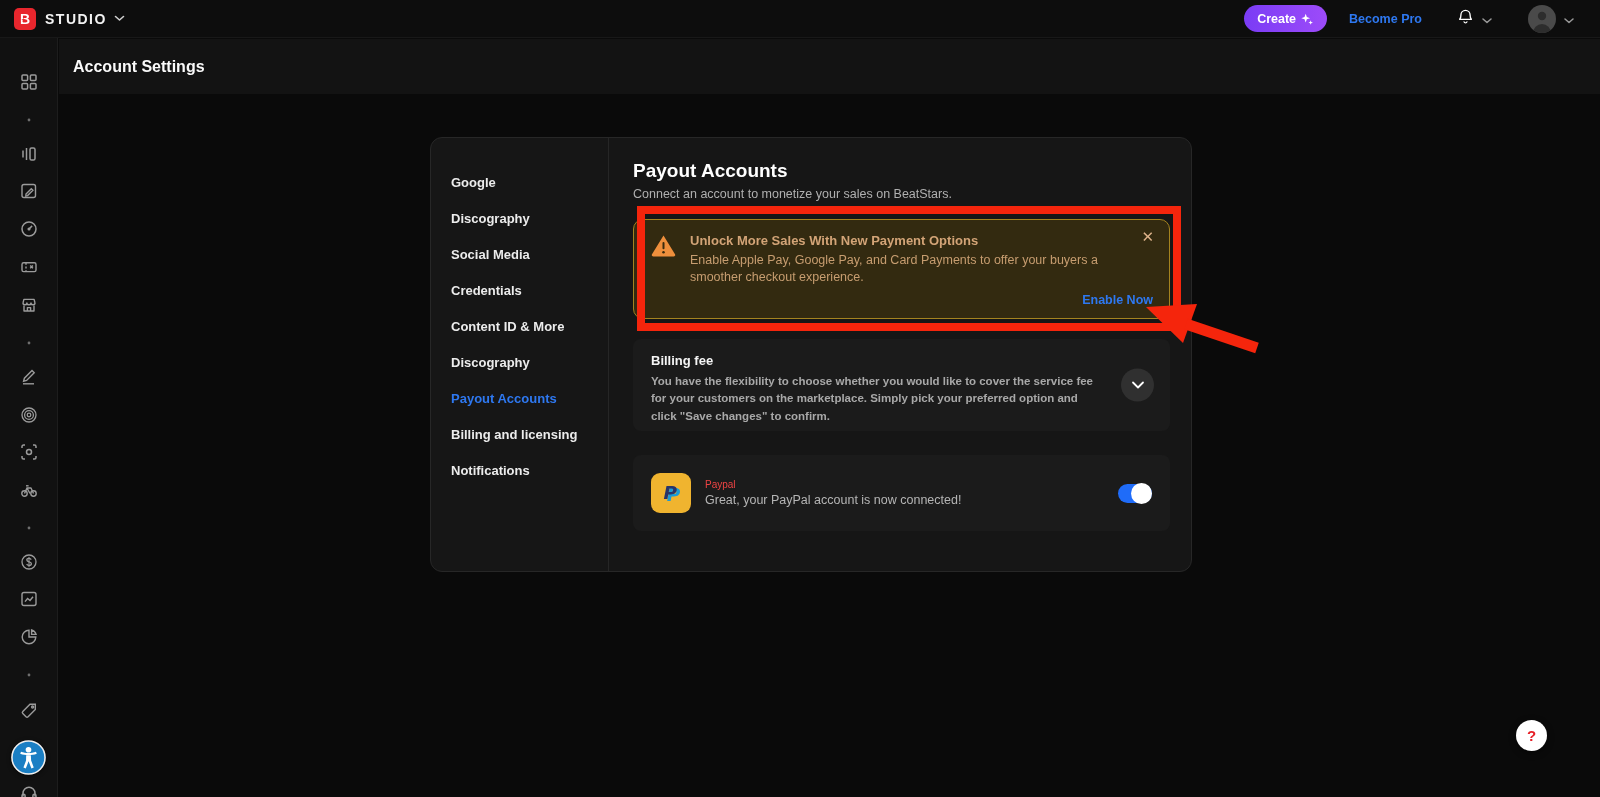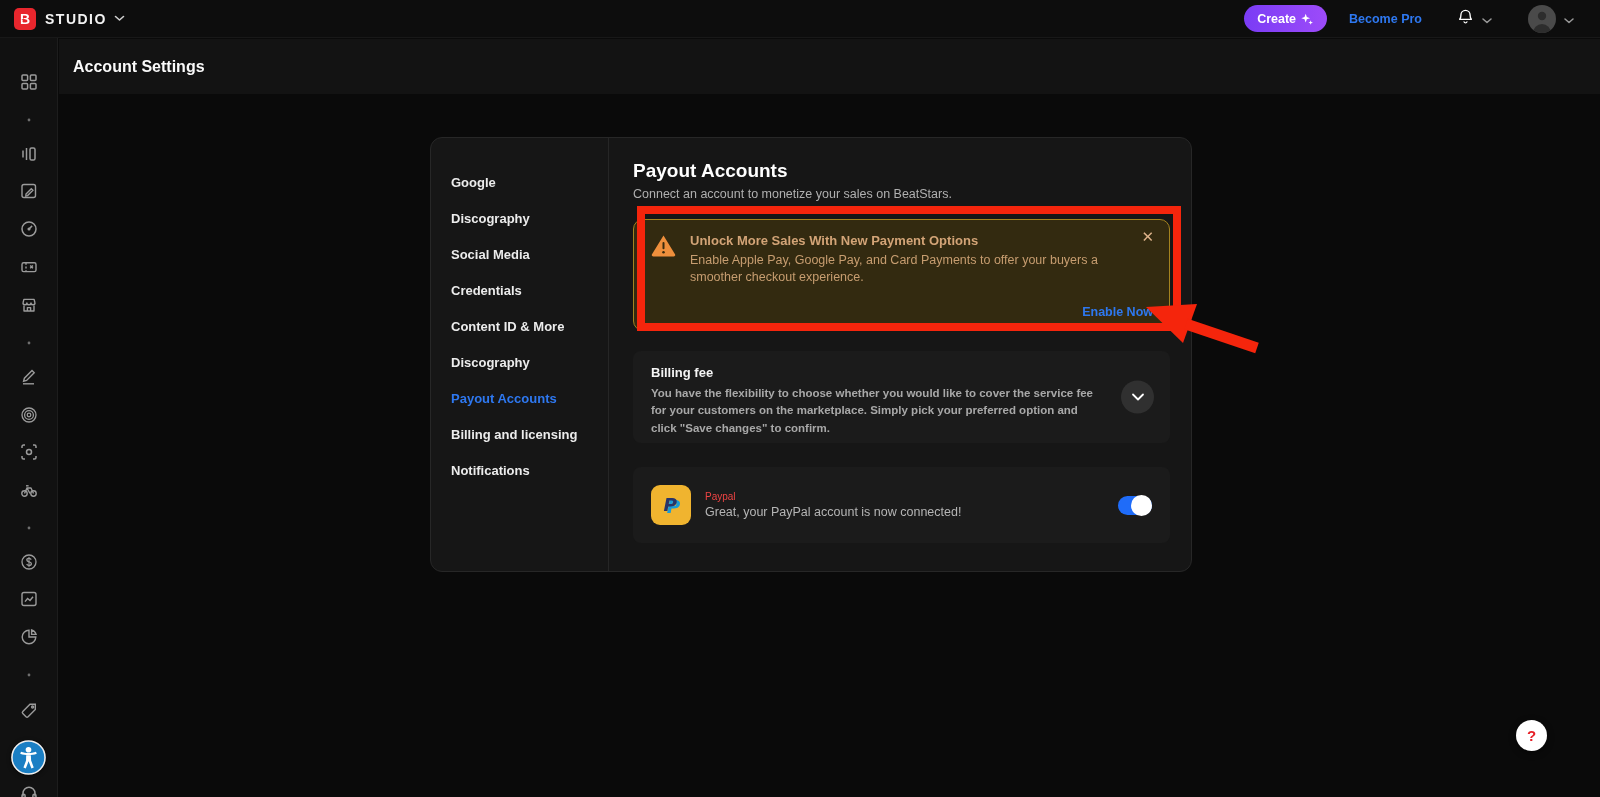--- a/index.html
+++ b/index.html
@@ -67,21 +67,21 @@
   }
   .settings-nav { width:178px; border-right:1px solid #262626; padding:26px 0 0 20px; }
   .nav-item { height:36px; display:flex; align-items:center; font-size:13px; font-weight:600; color:#ececec; cursor:pointer; }
   .nav-item.active { color:#2e78f0; }
 
   .panel { flex:1; padding:22px 21px 0 24px; }
   .panel h2 { font-size:19px; font-weight:700; color:#fff; }
   .panel .subtitle { margin-top:5px; font-size:12.5px; color:#b0b0b0; }
 
   .banner {
-    margin-top:18px; position:relative; height:112px;
+    margin-top:18px; position:relative; height:100px;
     background:#332a10; border:1px solid #a4831f; border-radius:10px;
     padding:13px 16px; display:flex; gap:13px;
   }
   .banner-title { font-size:13px; font-weight:600; color:#d3a477; }
   .banner-body { margin-top:4px; font-size:12.5px; line-height:1.38; color:#c79d70; max-width:470px; }
   .banner-close { position:absolute; top:9px; right:15px; font-size:15px; color:#ddb28a; cursor:pointer; line-height:1; }
   .enable-now { position:absolute; right:16px; bottom:11px; font-size:12.5px; font-weight:600; color:#2e78f0; cursor:pointer; }
 
   .row-card { background:#1b1b1b; border-radius:8px; position:relative; }
   .service-fee { margin-top:20px; height:92px; padding:14px 70px 0 18px; }

